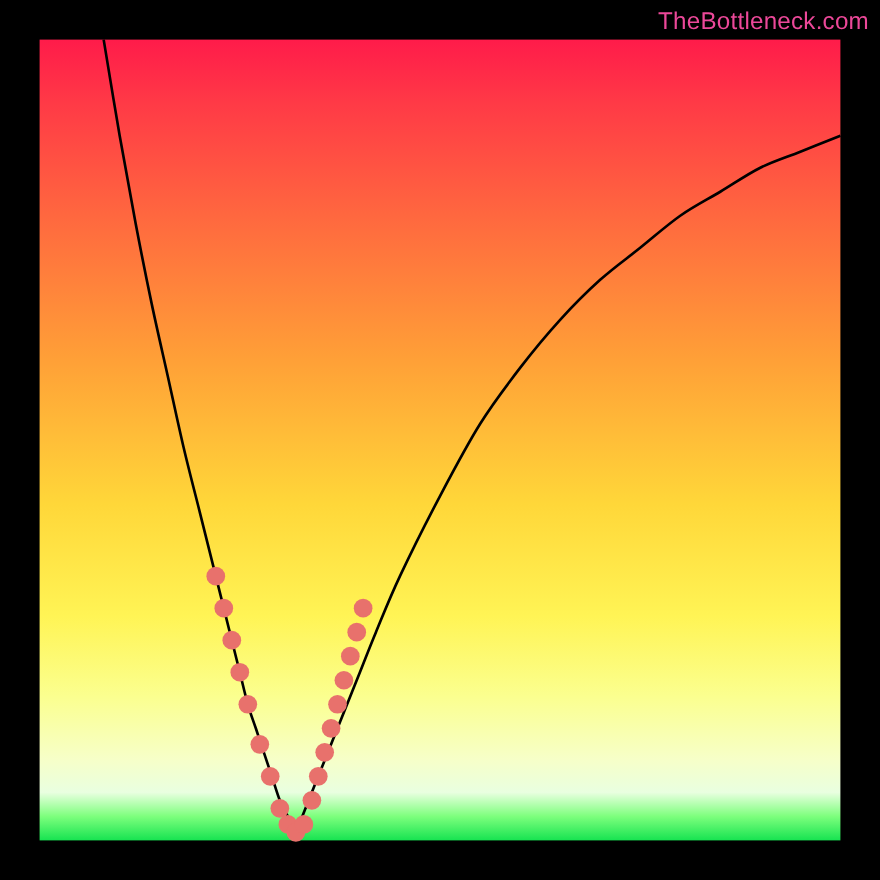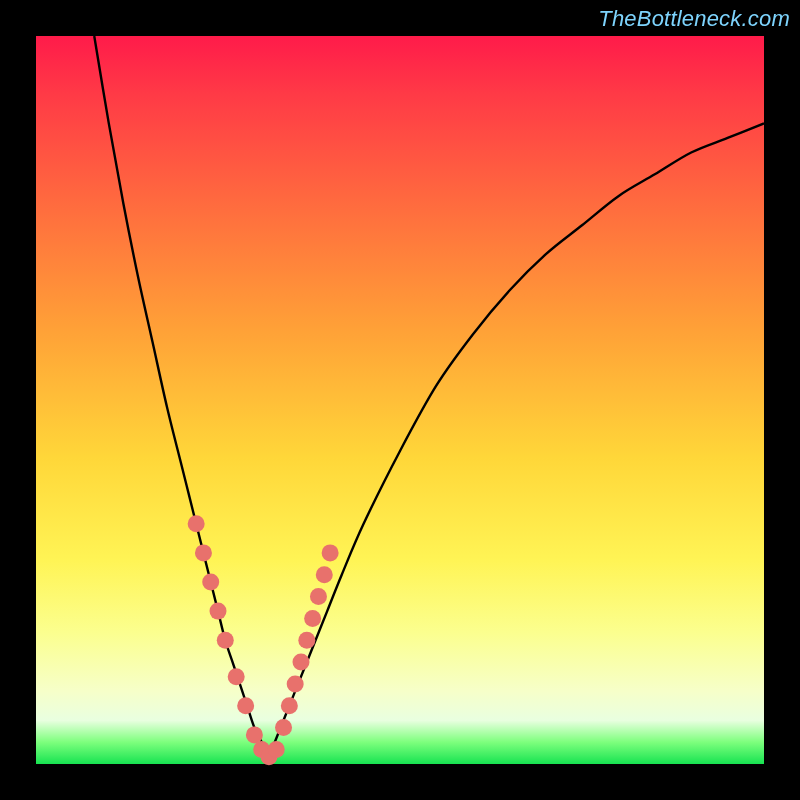--- a/index.html
+++ b/index.html
@@ -36,25 +36,24 @@
       #fbff8f 82%,
       #f6ffc9 90%,
       #e9ffe0 94%,
       #7dff7d 97%,
       #17e351 100%);
   }
   .watermark {
     position: absolute;
     top: 6px;
     right: 10px;
-    color: #7dd3fc;
+    color: #ec4899;
     font-size: 22px;
     letter-spacing: 0.2px;
     user-select: none;
-    font-style: italic;
   }
   svg.curves {
     position: absolute;
     left: 0;
     top: 0;
     width: 728px;
     height: 728px;
     overflow: visible;
   }
 </style>

